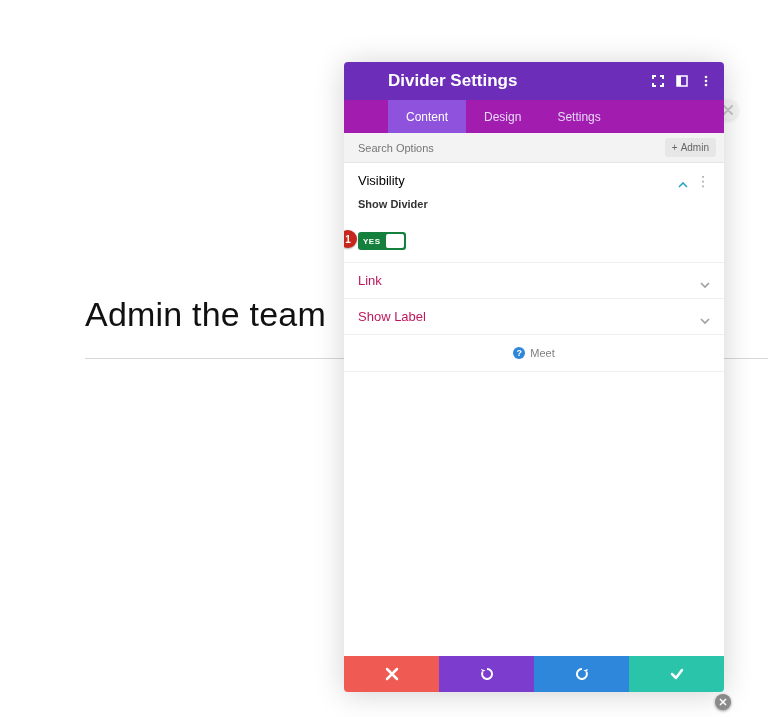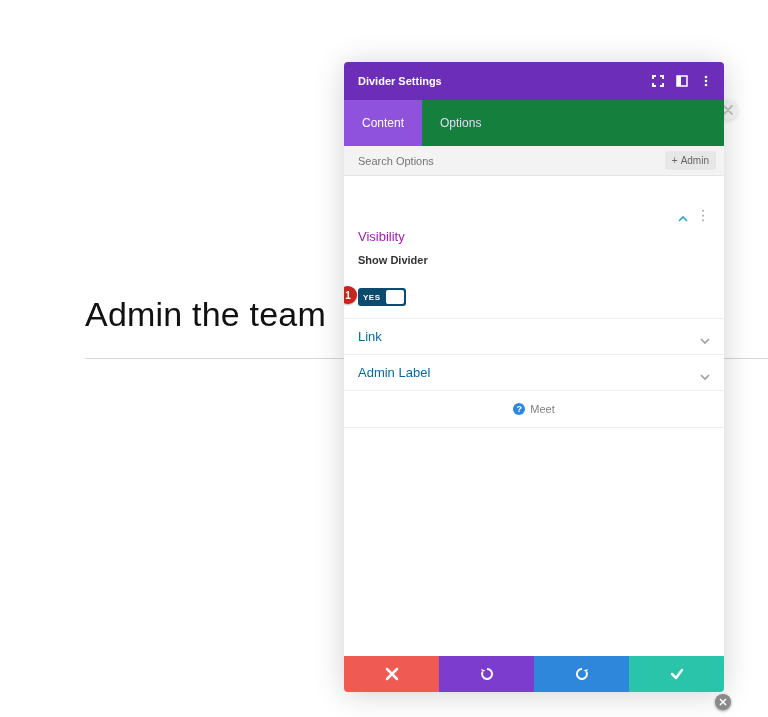--- a/index.html
+++ b/index.html
@@ -48,41 +48,43 @@
   .modal-header {
     background: #6c2eb9;
     color: #fff;
     height: 38px;
     display: flex;
     align-items: center;
     justify-content: space-between;
     padding: 0 12px 0 14px;
   }
   .modal-header-title {
-    font-size: 11px;
+    font-size: 17px;
     font-weight: 600;
+    margin-left: 30px;
   }
   .modal-header-icons {
     display: flex;
     gap: 12px;
     align-items: center;
   }
   .hicon {
     width: 12px;
     height: 12px;
     display: flex;
     align-items: center;
     justify-content: center;
     cursor: pointer;
   }
   .hicon svg { width: 12px; height: 12px; fill: #fff; }
   .tabs {
-    background: #15803d;
-    display: flex;
-    height: 46px;
+    background: #a21caf;
+    display: flex;
+    height: 33px;
+    padding-left: 44px;
   }
   .tab {
     color: #e6d7f6;
     font-size: 12px;
     font-weight: 500;
     padding: 0 18px;
     display: flex;
     align-items: center;
     cursor: pointer;
   }
@@ -139,26 +141,25 @@
   }
   .section-head {
     display: flex;
     align-items: center;
     justify-content: space-between;
     padding: 10px 14px;
     cursor: pointer;
   }
   .section-title {
     font-size: 13px;
-    color: #0369a1;
+    color: #be185d;
   }
   .section-head.open .section-title {
-    color: #a21caf;
+    color: #000000;
     font-weight: 500;
-    margin-top: 43px;
   }
   .section-actions {
     display: flex;
     align-items: center;
     gap: 8px;
   }
   .chev { width:10px; height:10px; }
   .chev svg { width:10px; height:10px; fill:#9aa0a6; }
   .section-head.open .chev svg { fill:#2ea3cc; }
   .dots3 { font-size:14px; color:#9aa0a6; line-height:1; cursor:pointer; }
@@ -188,21 +189,21 @@
     align-items: center;
     justify-content: center;
     position: absolute;
     left: -19px;
     top: -2px;
     box-shadow: 0 1px 2px rgba(0,0,0,0.3);
   }
   .toggle {
     width: 48px;
     height: 18px;
-    background: #0c4a6e;
+    background: #15803d;
     border-radius: 3px;
     position: relative;
     cursor: pointer;
     display: flex;
     align-items: center;
   }
   .toggle-label {
     color: #fff;
     font-size: 8px;
     font-weight: 700;
@@ -300,21 +301,22 @@
             <circle cx="6" cy="2" r="1.3"></circle>
             <circle cx="6" cy="6" r="1.3"></circle>
             <circle cx="6" cy="10" r="1.3"></circle>
           </svg>
       </div>
     </div>
   </div>
 
   <div class="tabs">
     <div class="tab active">Content</div>
-    <div class="tab">Options</div>
+    <div class="tab">Design</div>
+    <div class="tab">Settings</div>
   </div>
 
   <div class="searchbar">
     <input class="searchbar-input" placeholder="Search Options" style="">
     <button class="filter-btn">
       <span>+</span>
       <span>Admin</span>
     </button>
   </div>
 
@@ -347,21 +349,21 @@
         <div class="chev"><svg viewBox="0 0 10 10">
               <path d="M1 3 L5 7 L9 3" fill="none" stroke="#9aa0a6" stroke-width="1.6"></path>
             </svg></div>
       </div>
     </div>
   </div>
 
 
   <div class="section">
     <div class="section-head">
-      <div class="section-title">Admin Label</div>
+      <div class="section-title">Show Label</div>
       <div class="section-actions">
         <div class="chev"><svg viewBox="0 0 10 10">
               <path d="M1 3 L5 7 L9 3" fill="none" stroke="#9aa0a6" stroke-width="1.6"></path>
             </svg></div>
       </div>
     </div>
   </div>
 
   <div class="help-link">
     <span class="q">?</span>

